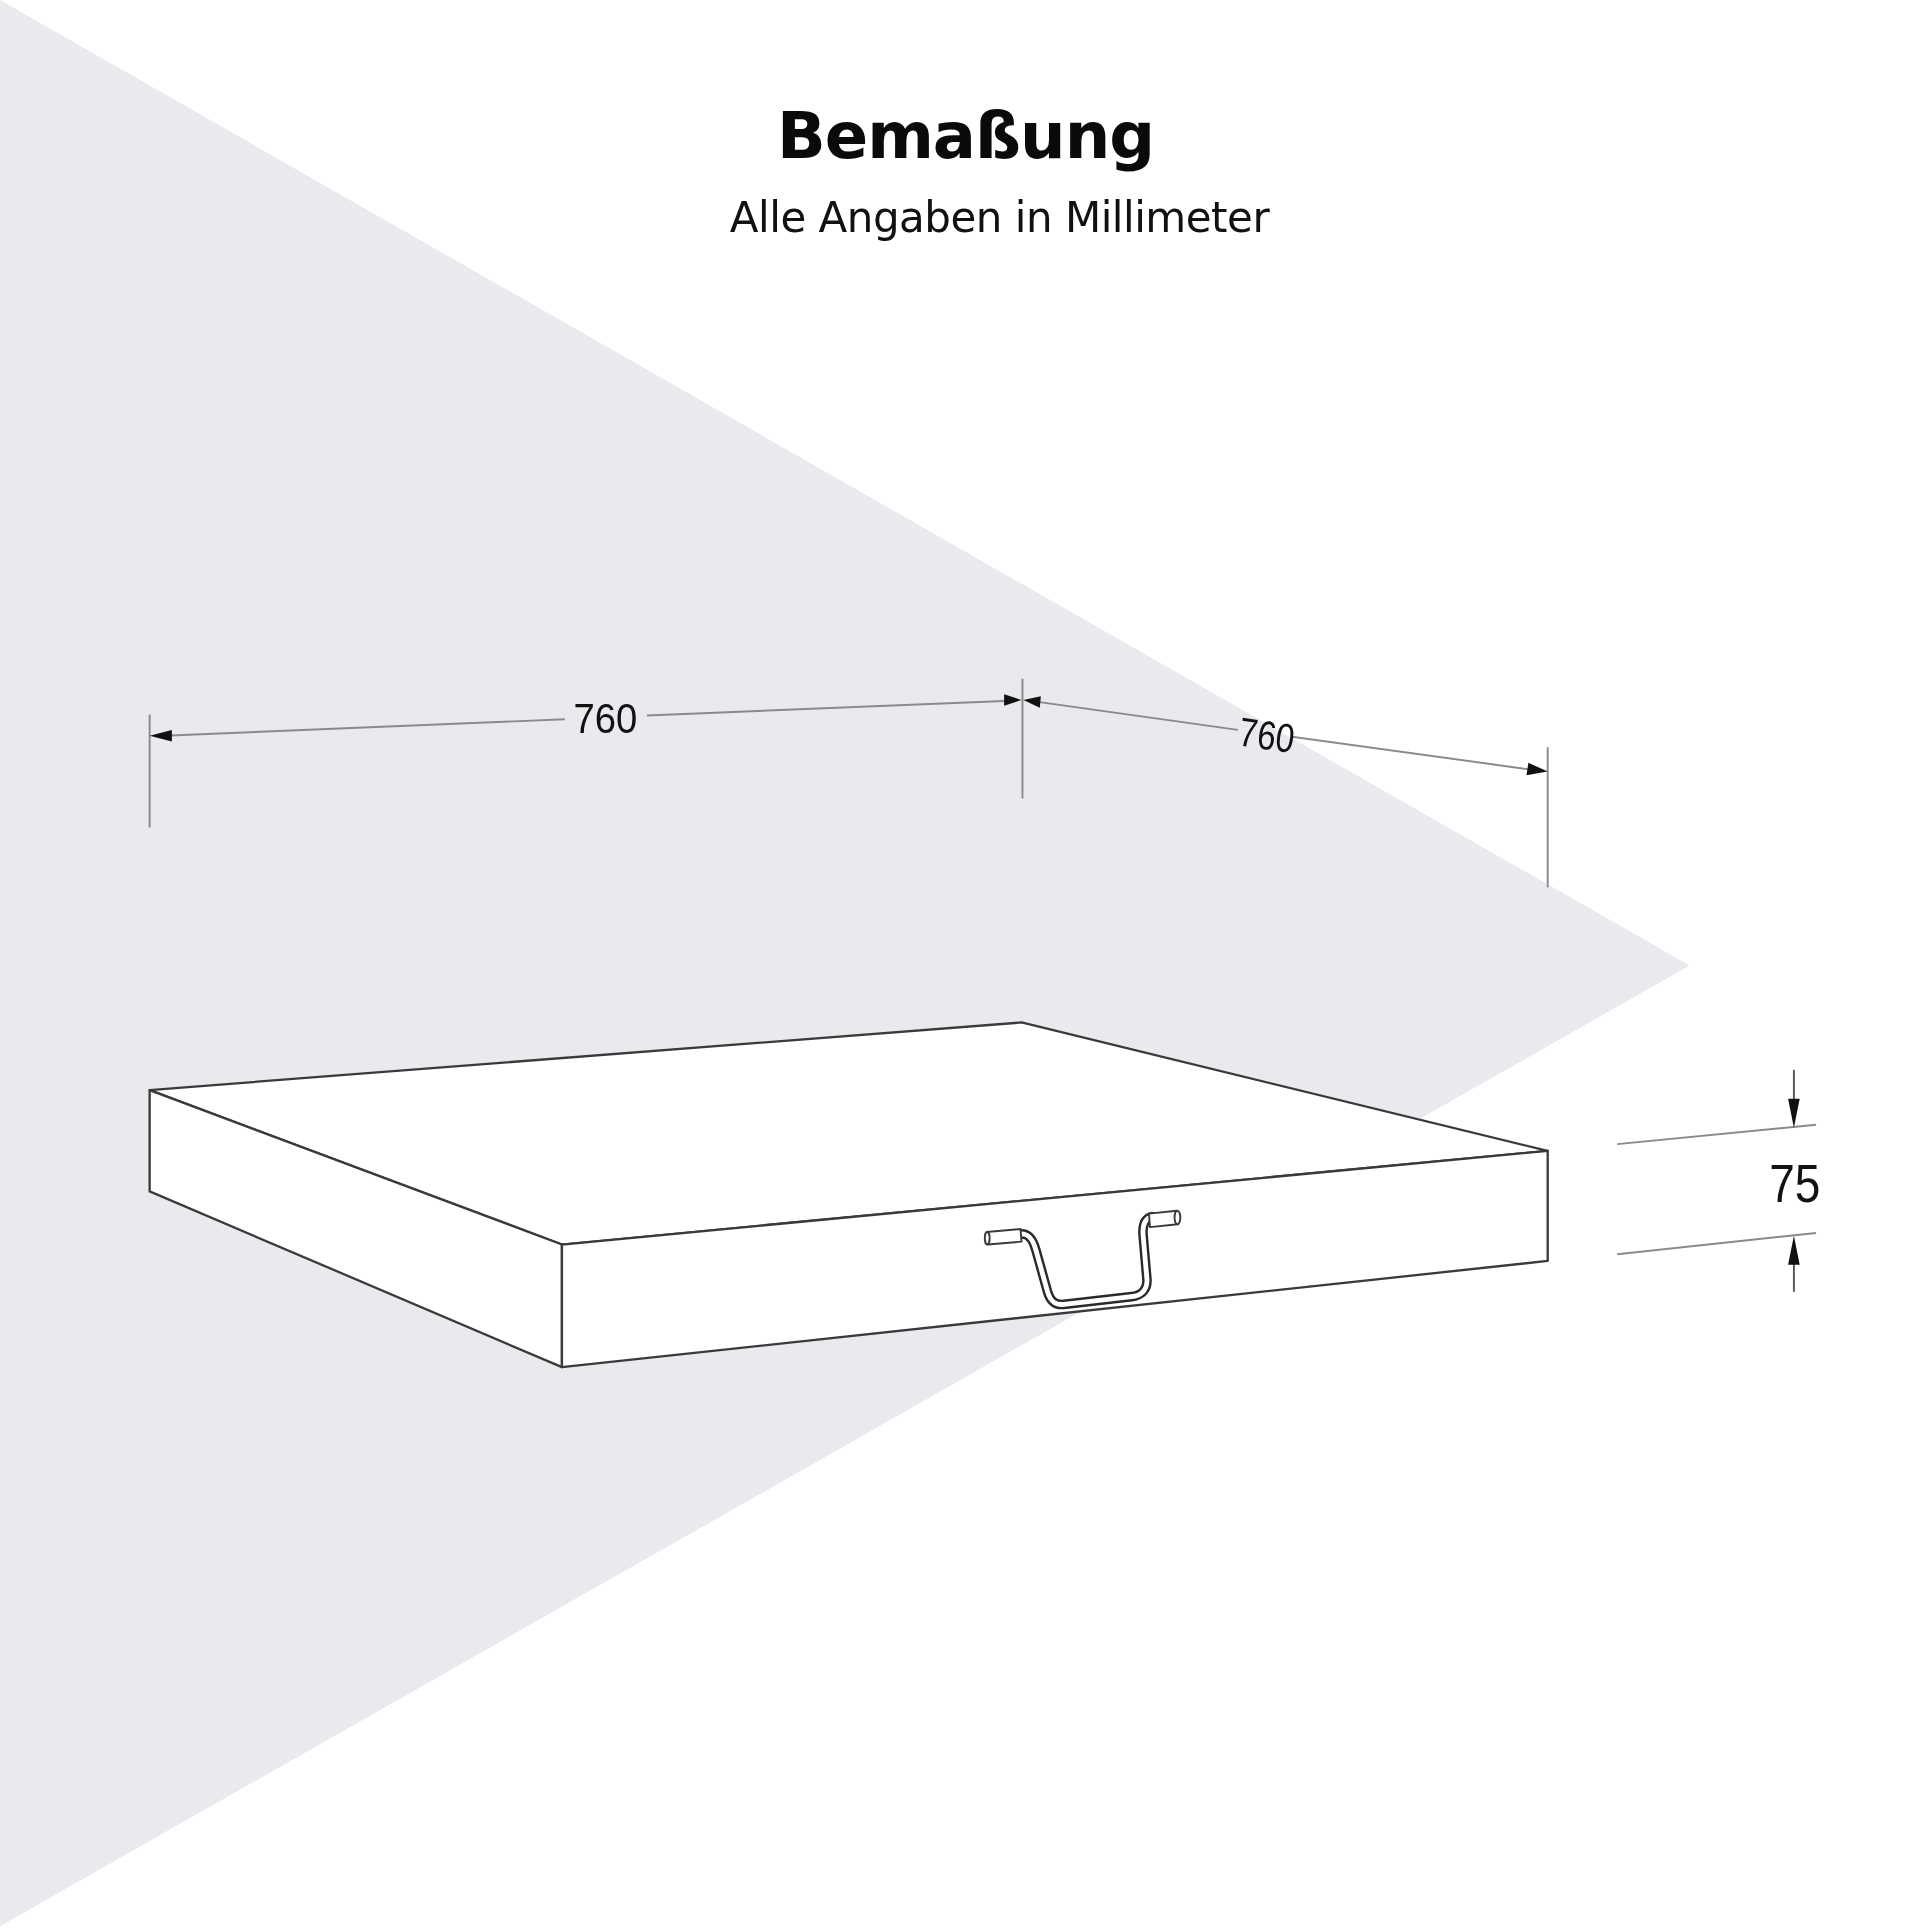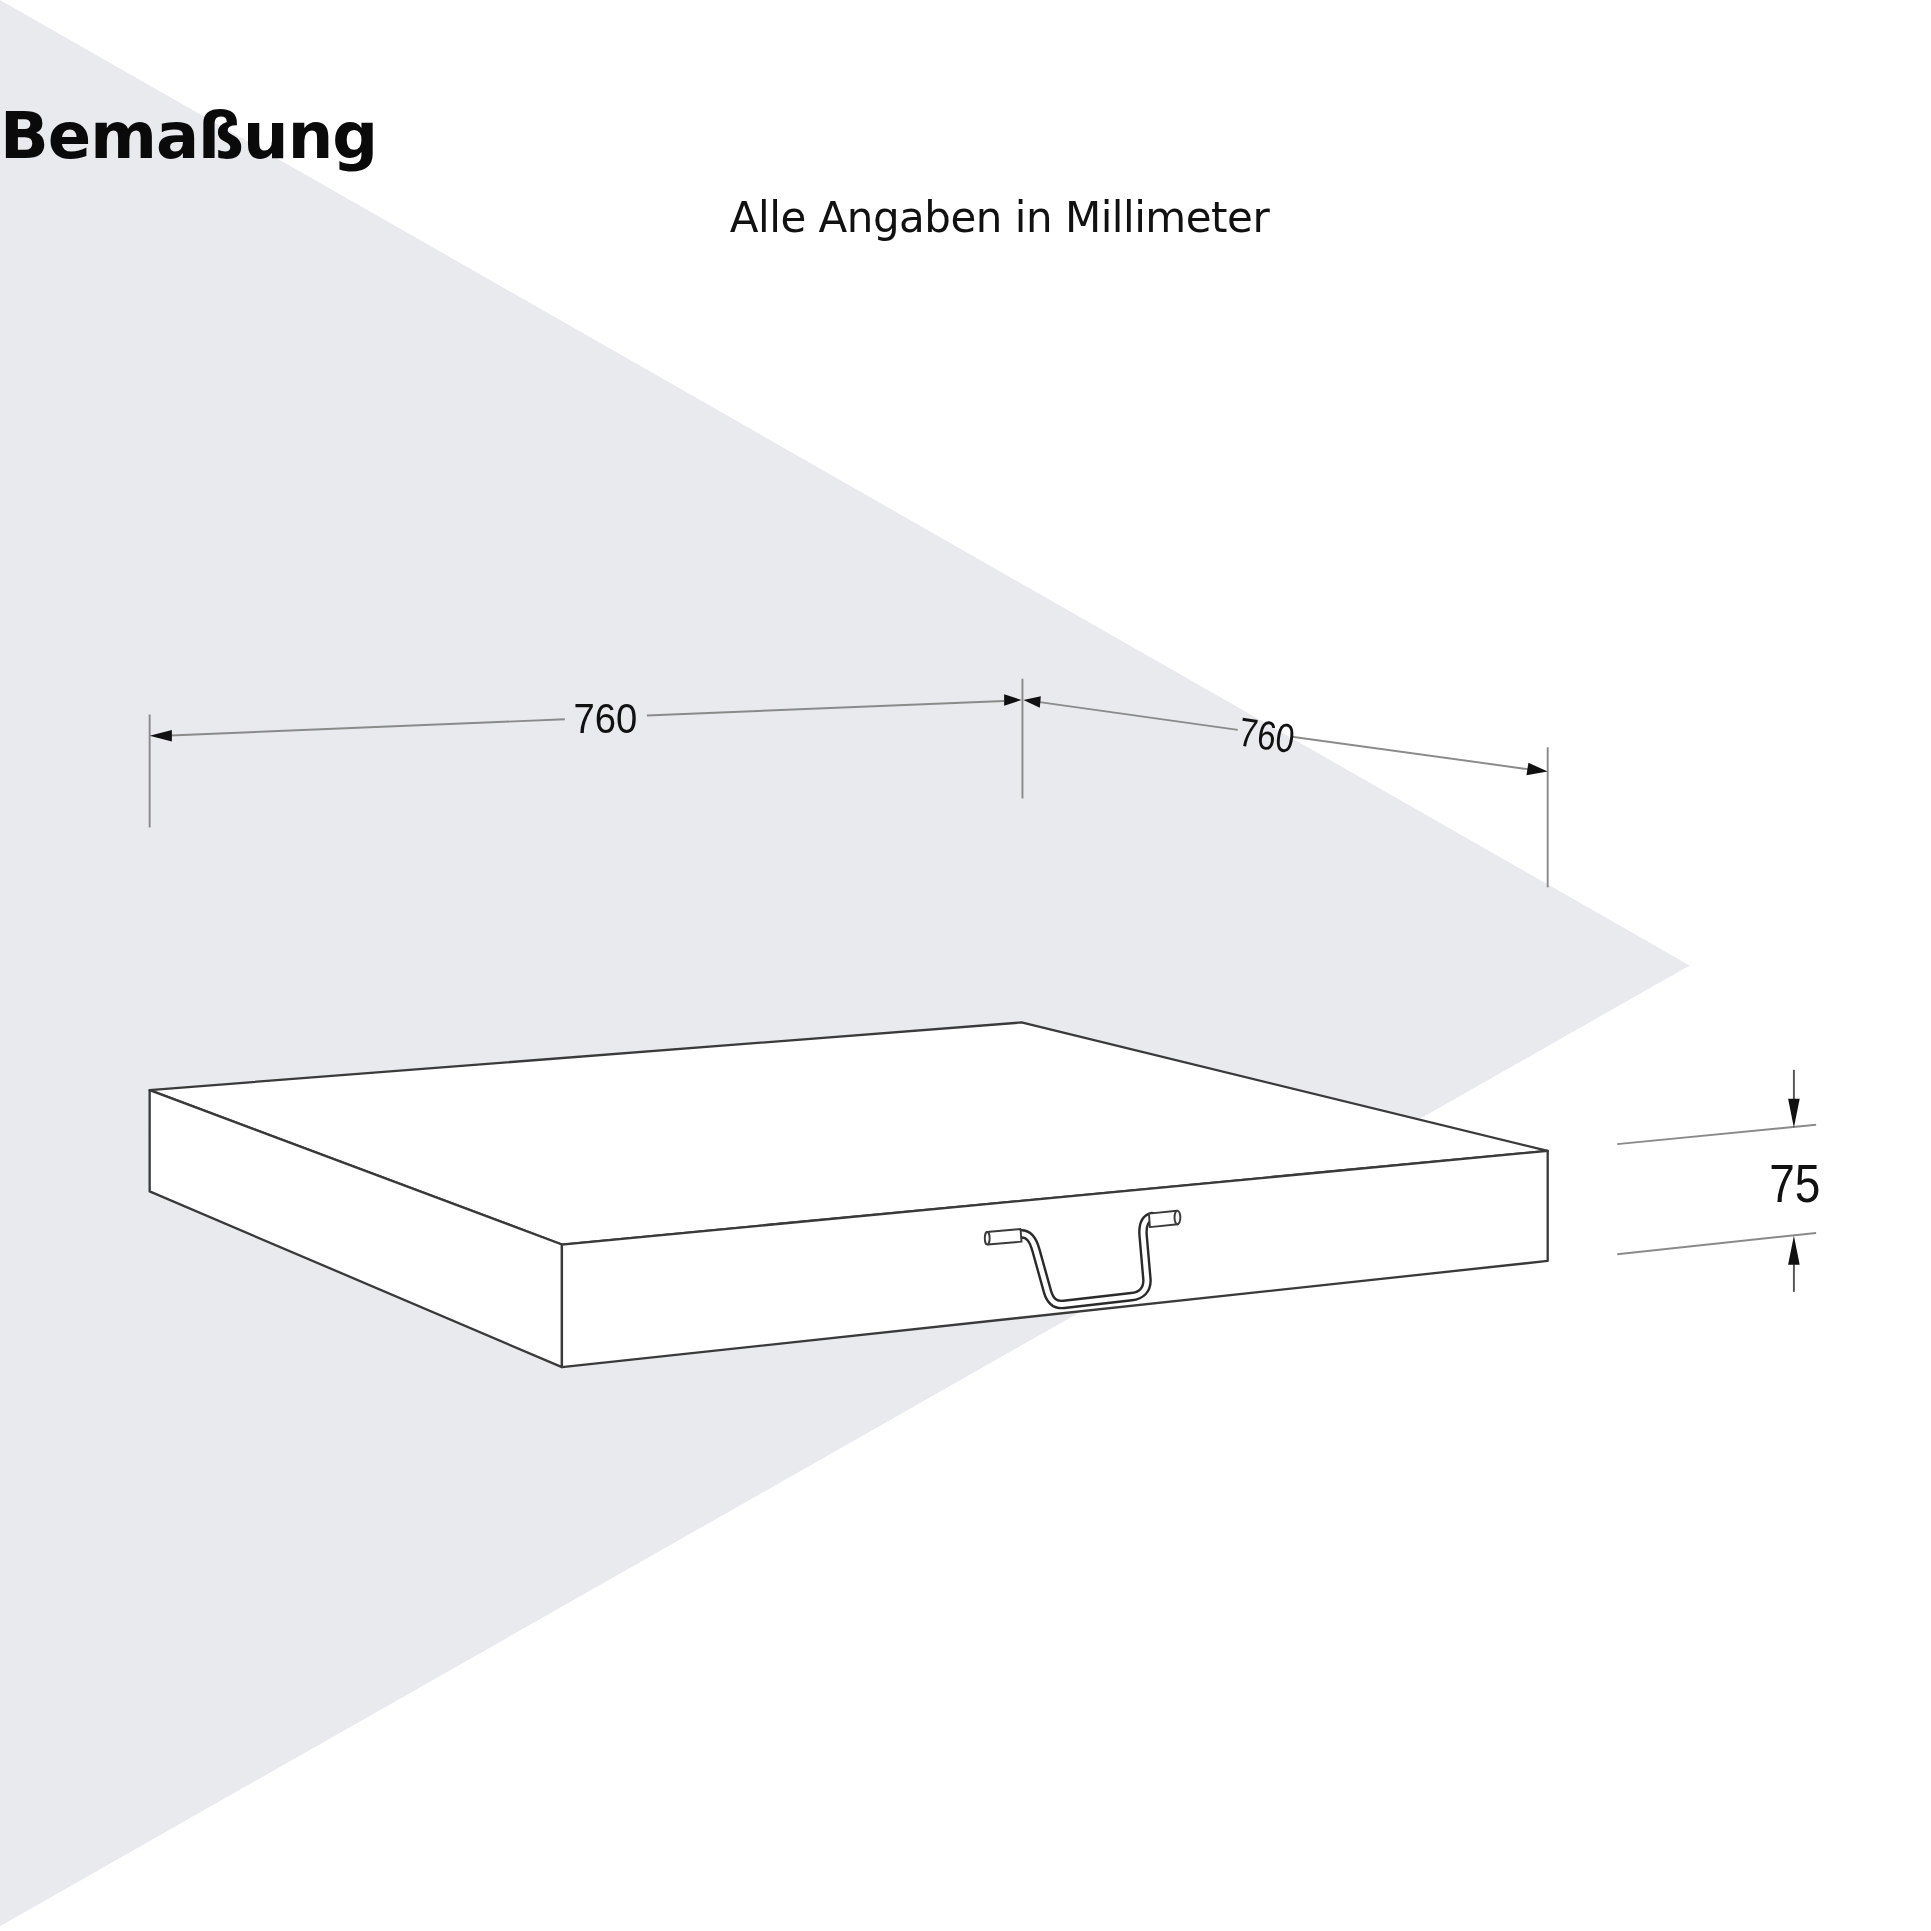--- a/index.html
+++ b/index.html
@@ -20,21 +20,21 @@
       left: 0;
       top: 0;
       width: 1931px;
       height: 1931px;
     }
     .title {
       position: absolute;
       left: 0;
       width: 1931px;
       top: 104px;
-      text-align: left;
+      text-align: center;
       font-family: "DejaVu Sans", sans-serif;
       font-weight: bold;
       font-size: 64px;
       letter-spacing: -1px;
       color: #0a0a0a;
       line-height: 1;
     }
     .subtitle {
       position: absolute;
       left: 0;

